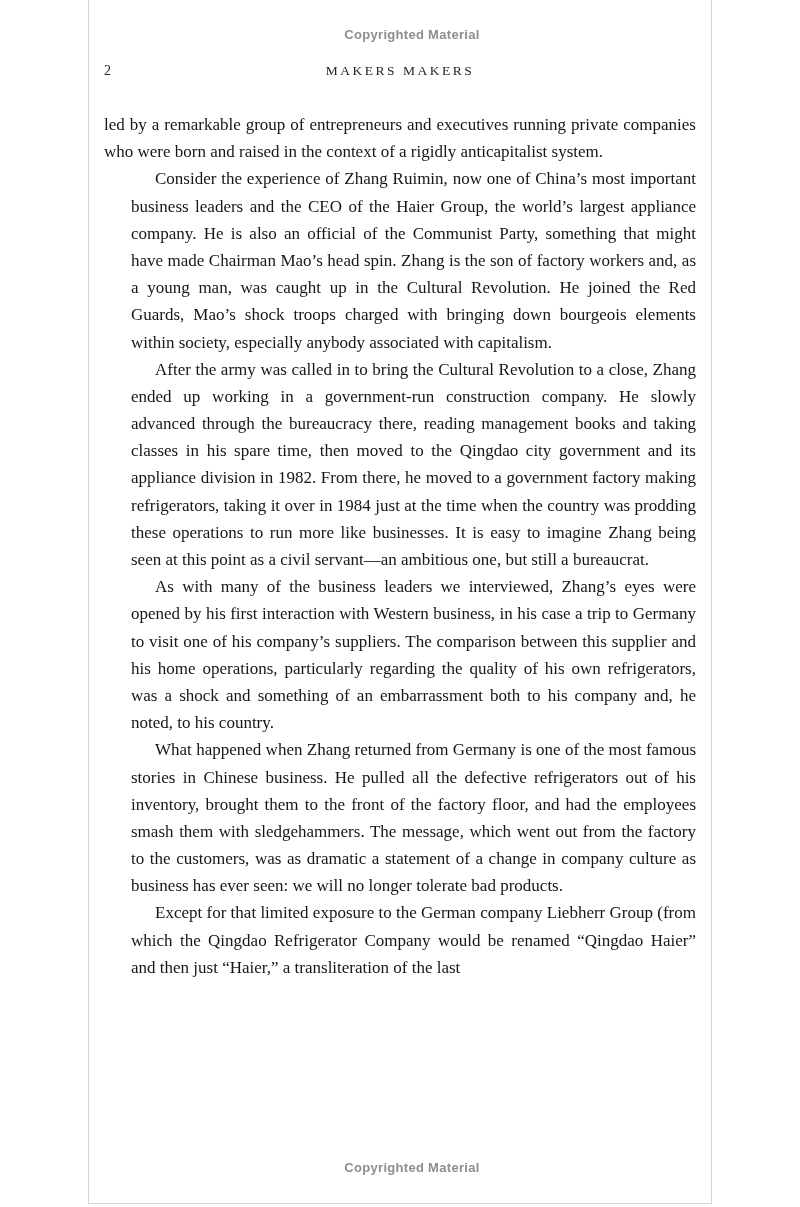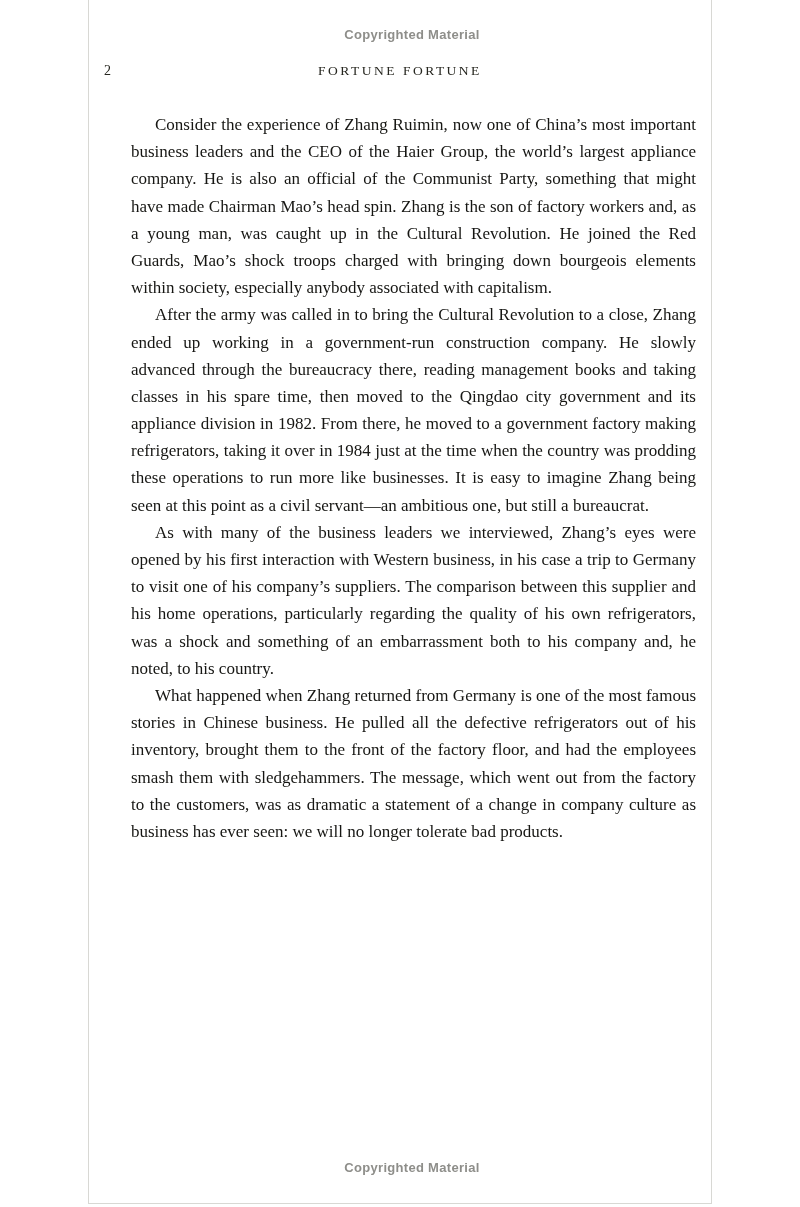--- a/index.html
+++ b/index.html
@@ -80,24 +80,26 @@
 </head>
 <body>
 
 <div class="page">
   <div class="page-edge"></div>
 
   <div class="copyright-notice copyright-top">Copyrighted Material</div>
 
   <div class="running-head">
     <span class="page-num">2</span>
-    <span class="head-title">FORTUNE FORTUNE</span>
+    <span class="head-title">MAKERS MAKERS</span>
   </div>
 
   <div class="body-text">
+      <p class="para">led by a remarkable group of entrepreneurs and executives running private companies who were born and raised in the context of a rigidly anticapitalist system.</p>
       <p class="para indent">Consider the experience of Zhang Ruimin, now one of China’s most important business leaders and the CEO of the Haier Group, the world’s largest appliance company. He is also an official of the Communist Party, something that might have made Chairman Mao’s head spin. Zhang is the son of factory workers and, as a young man, was caught up in the Cultural Revolution. He joined the Red Guards, Mao’s shock troops charged with bringing down bourgeois elements within society, especially anybody associated with capitalism.</p>
       <p class="para indent">After the army was called in to bring the Cultural Revolution to a close, Zhang ended up working in a government-run construction company. He slowly advanced through the bureaucracy there, reading management books and taking classes in his spare time, then moved to the Qingdao city government and its appliance division in 1982. From there, he moved to a government factory making refrigerators, taking it over in 1984 just at the time when the country was prodding these operations to run more like businesses. It is easy to imagine Zhang being seen at this point as a civil servant—an ambitious one, but still a bureaucrat.</p>
       <p class="para indent">As with many of the business leaders we interviewed, Zhang’s eyes were opened by his first interaction with Western business, in his case a trip to Germany to visit one of his company’s suppliers. The comparison between this supplier and his home operations, particularly regarding the quality of his own refrigerators, was a shock and something of an embarrassment both to his company and, he noted, to his country.</p>
       <p class="para indent">What happened when Zhang returned from Germany is one of the most famous stories in Chinese business. He pulled all the defective refrigerators out of his inventory, brought them to the front of the factory floor, and had the employees smash them with sledgehammers. The message, which went out from the factory to the customers, was as dramatic a statement of a change in company culture as business has ever seen: we will no longer tolerate bad products.</p>
+      <p class="para indent">Except for that limited exposure to the German company Liebherr Group (from which the Qingdao Refrigerator Company would be renamed “Qingdao Haier” and then just “Haier,” a transliteration of the last</p>
     </div>
 
   <div class="copyright-notice copyright-bottom">Copyrighted Material</div>
 </div>
 
 </body></html>

